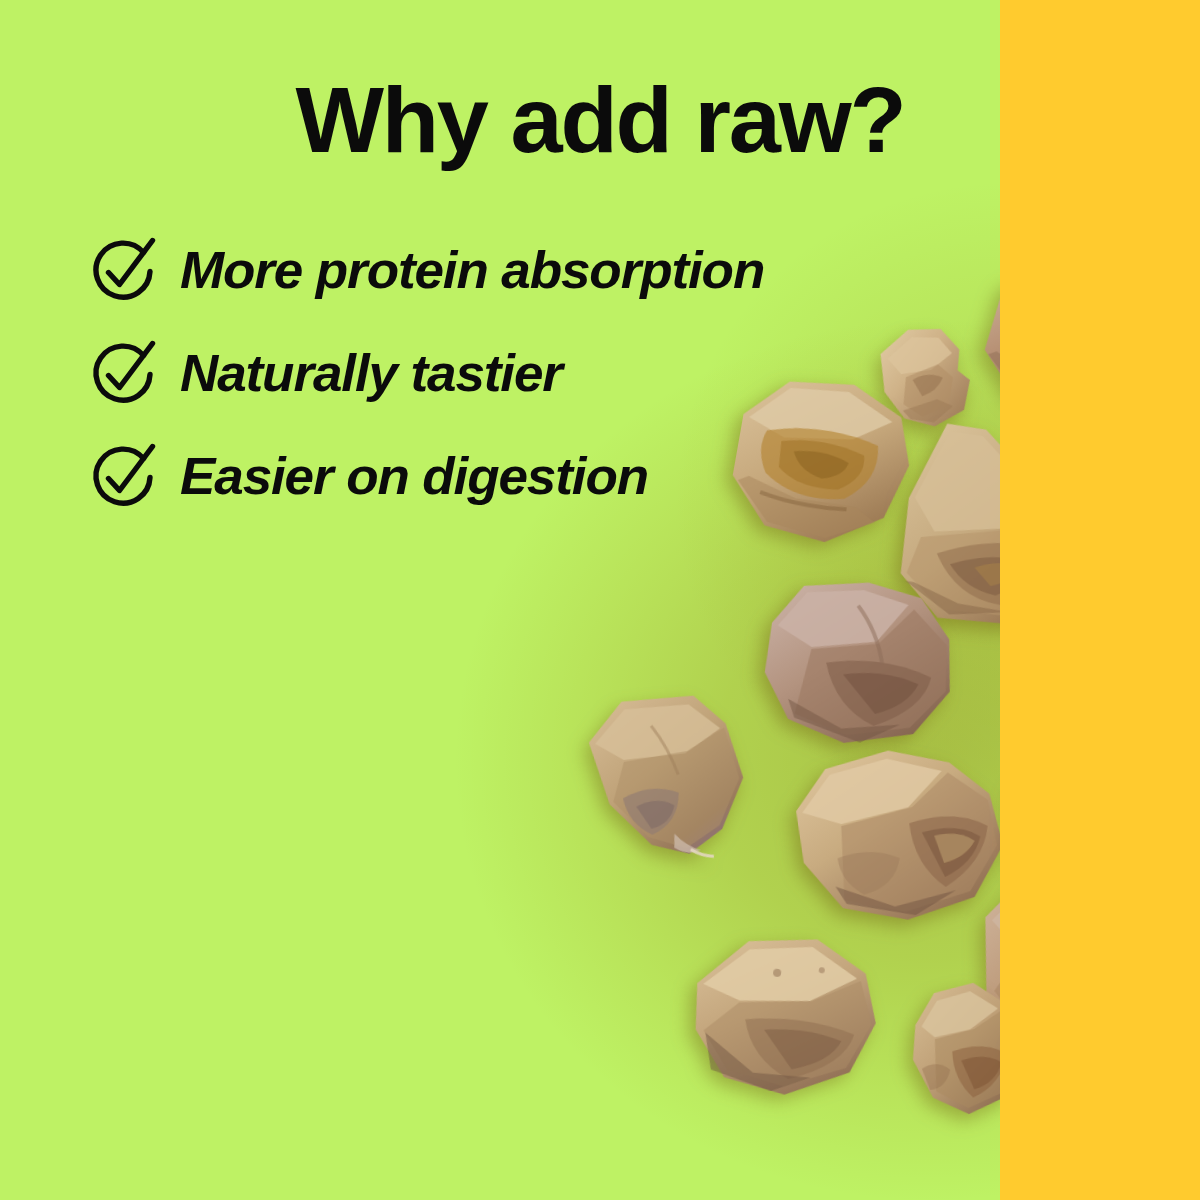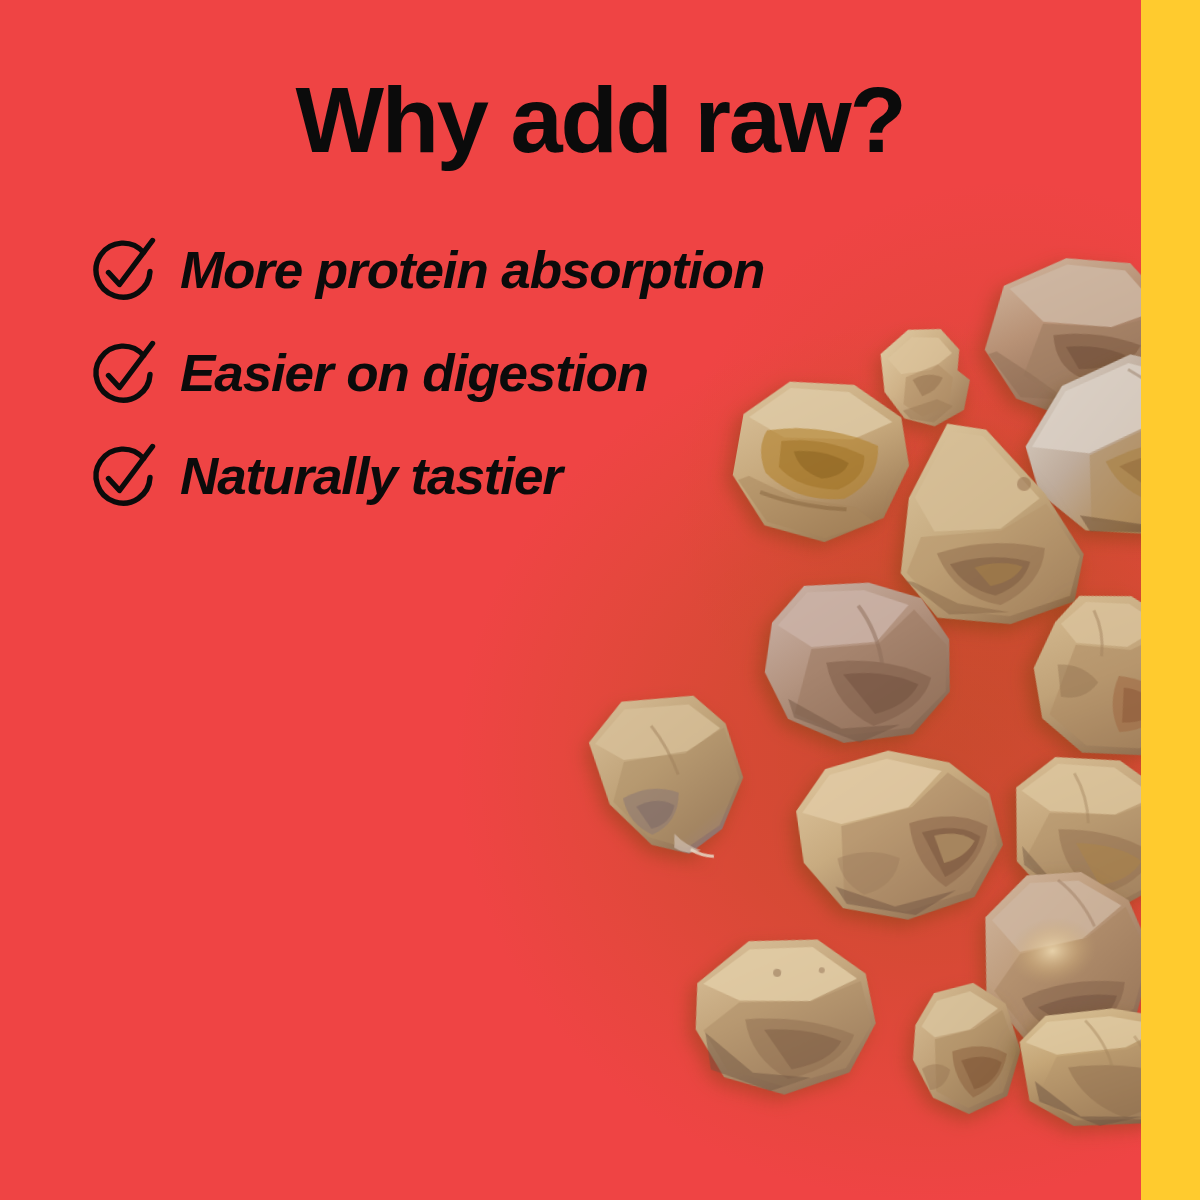--- a/index.html
+++ b/index.html
@@ -9,23 +9,23 @@
   body {
     width: 1200px;
     height: 1200px;
     overflow: hidden;
     font-family: "Liberation Sans", sans-serif;
     background: #FFCB2E;
   }
 
   #promo-card {
     position: relative;
-    width: 1141px;
+    width: 1000px;
     height: 1200px;
-    background: #ef4444;
+    background: #bef264;
     overflow: hidden;
   }
 
   
   .bg-vignette {
     position: absolute;
     inset: 0;
     pointer-events: none;
     background:
       radial-gradient(ellipse 560px 520px at 930px 760px,
@@ -402,28 +402,28 @@
       <span class="bullet-label">More protein absorption</span>
     </div>
 
     <div class="bullet-row">
       <span class="bullet-icon">
         <svg viewBox="0 0 76 76" width="76" height="76">
           <path d="M57.5 18.5 A27 27 0 1 0 64 37.5" fill="none" stroke="#0B0B0B" stroke-width="5.4" stroke-linecap="round"></path>
           <path d="M22.5 38.5 L33.5 50.5 L66.5 6.5" fill="none" stroke="#0B0B0B" stroke-width="5.4" stroke-linecap="round" stroke-linejoin="round"></path>
         </svg>
       </span>
-      <span class="bullet-label">Easier on digestion</span>
+      <span class="bullet-label">Naturally tastier</span>
     </div>
 
     <div class="bullet-row">
       <span class="bullet-icon">
         <svg viewBox="0 0 76 76" width="76" height="76">
           <path d="M57.5 18.5 A27 27 0 1 0 64 37.5" fill="none" stroke="#0B0B0B" stroke-width="5.4" stroke-linecap="round"></path>
           <path d="M22.5 38.5 L33.5 50.5 L66.5 6.5" fill="none" stroke="#0B0B0B" stroke-width="5.4" stroke-linecap="round" stroke-linejoin="round"></path>
         </svg>
       </span>
-      <span class="bullet-label">Naturally tastier</span>
+      <span class="bullet-label">Easier on digestion</span>
     </div>
 
   </div>
 
 </div>
 
 </body></html>

